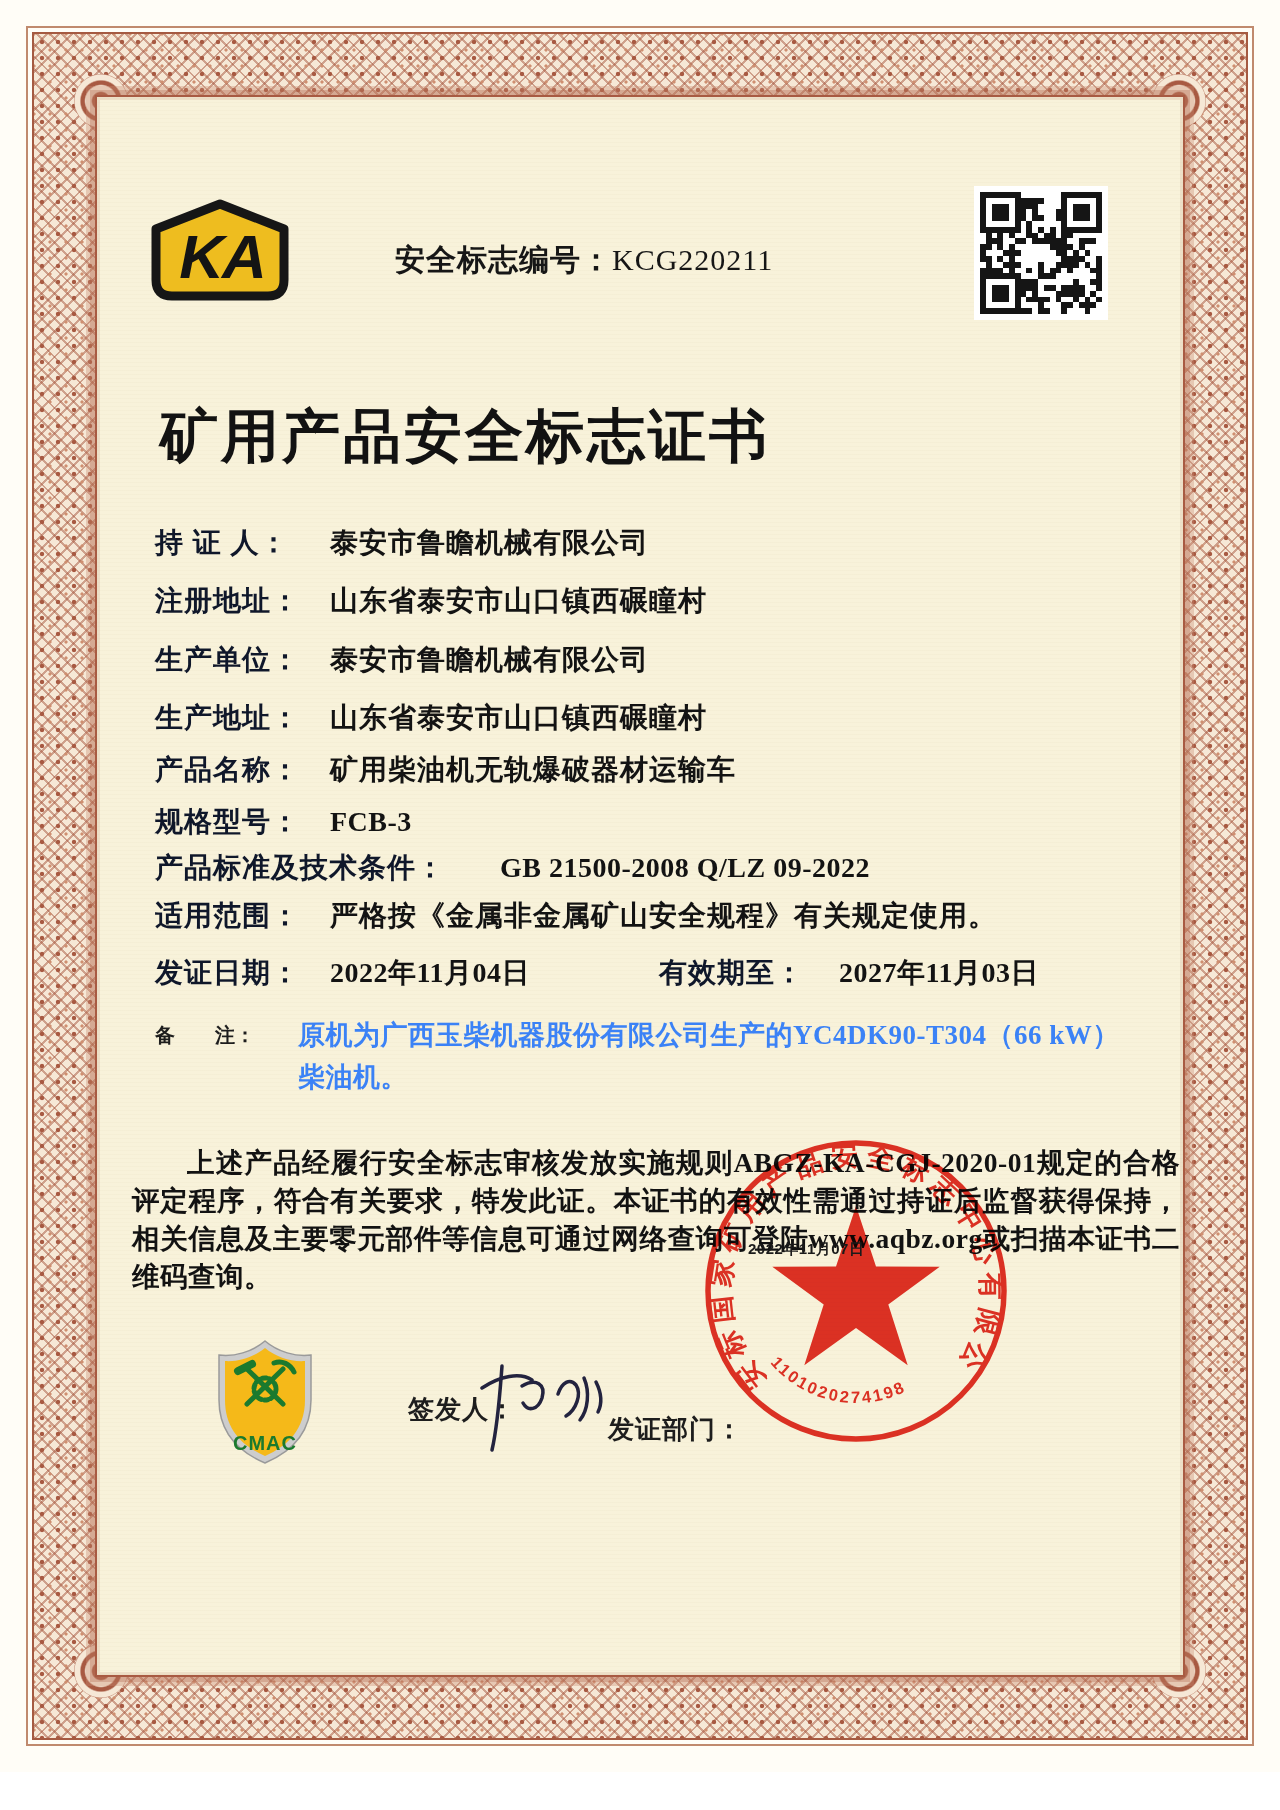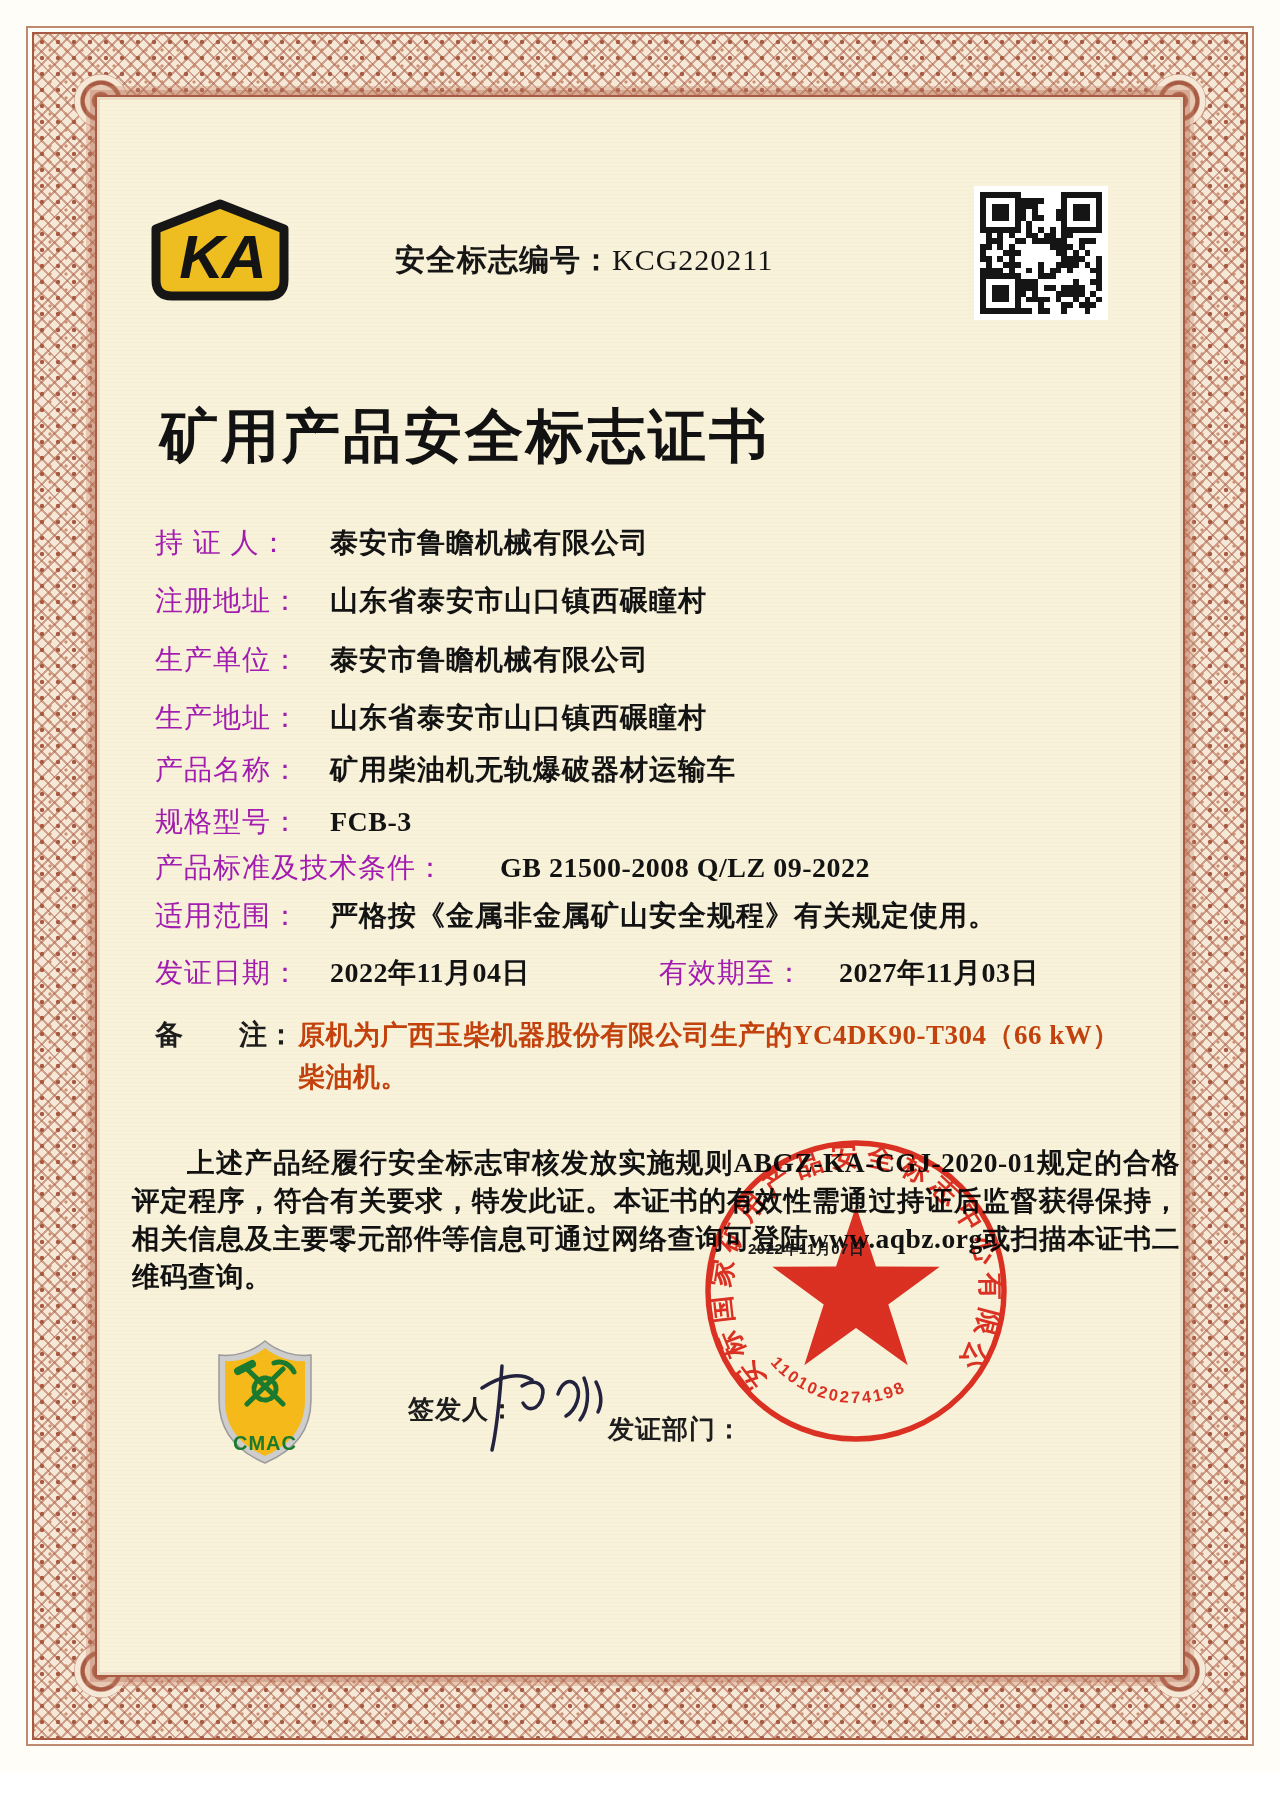--- a/index.html
+++ b/index.html
@@ -40,33 +40,33 @@
       box-sizing:border-box;padding:6px;display:grid;grid-template-columns:repeat(21,1fr);grid-template-rows:repeat(21,1fr);}
   .qr div{width:100%;height:100%;}
   .qr .d{background:#151515;}
 
   
   .doc-title{position:absolute;left:160px;top:398px;width:880px;
     font-family:"Liberation Serif",serif;font-weight:900;font-size:58px;letter-spacing:3px;color:#121212;}
 
   
   .row{position:absolute;left:155px;right:110px;display:flex;align-items:flex-start;font-size:28px;line-height:40px;white-space:nowrap;}
-  .row .lbl{flex:0 0 175px;font-family:"Liberation Sans",sans-serif;font-weight:400;color:#a21caf;letter-spacing:1px;}
+  .row .lbl{flex:0 0 175px;font-family:"Liberation Sans",sans-serif;font-weight:700;color:#0f172a;letter-spacing:1px;}
   .row.wide .lbl{flex:0 0 345px;}
   .row .val{font-family:"Liberation Serif",serif;font-weight:700;color:#131313;letter-spacing:1px;}
   .row .val.latin{font-family:Liberation Serif, serif;letter-spacing:.5px;}
   .r1{top:523px}.r2{top:581px}.r3{top:640px}.r4{top:698px}
   .r5{top:750px}.r6{top:802px}.r7{top:848px}.r8{top:896px}
   .daterow{top:953px}
   .daterow .pair2{position:absolute;left:504px;display:flex;}
   .daterow .pair2 .lbl{flex:0 0 180px;}
-  .remark-lbl{position:absolute;left:155px;top:1014px;font-size:28px;line-height:42px;
+  .remark-lbl{position:absolute;left:155px;top:1014px;font-size:20px;line-height:42px;
     font-family:"Liberation Sans",sans-serif;font-weight:600;color:#1d1d1d;}
   .remark-val{position:absolute;left:298px;top:1014px;width:845px;font-size:27px;line-height:42px;
-    font-family:"Liberation Serif",serif;font-weight:700;color:#c2410c;letter-spacing:.5px;}
+    font-family:"Liberation Serif",serif;font-weight:700;color:#3b82f6;letter-spacing:.5px;}
 
   
   .statement{position:absolute;left:132px;top:1144px;width:1048px;
     font-family:"Liberation Serif",serif;font-weight:700;color:#121212;
     font-size:27.5px;line-height:38px;text-indent:2em;text-align:justify;letter-spacing:.5px;}
 
   
   .cmac{position:absolute;left:212px;top:1338px;width:106px;height:128px;}
   .signer-lbl{position:absolute;left:408px;top:1392px;font-size:26px;font-weight:600;color:#1d1d1d;letter-spacing:1px;}
   .signature{position:absolute;left:468px;top:1352px;width:150px;height:115px;}

